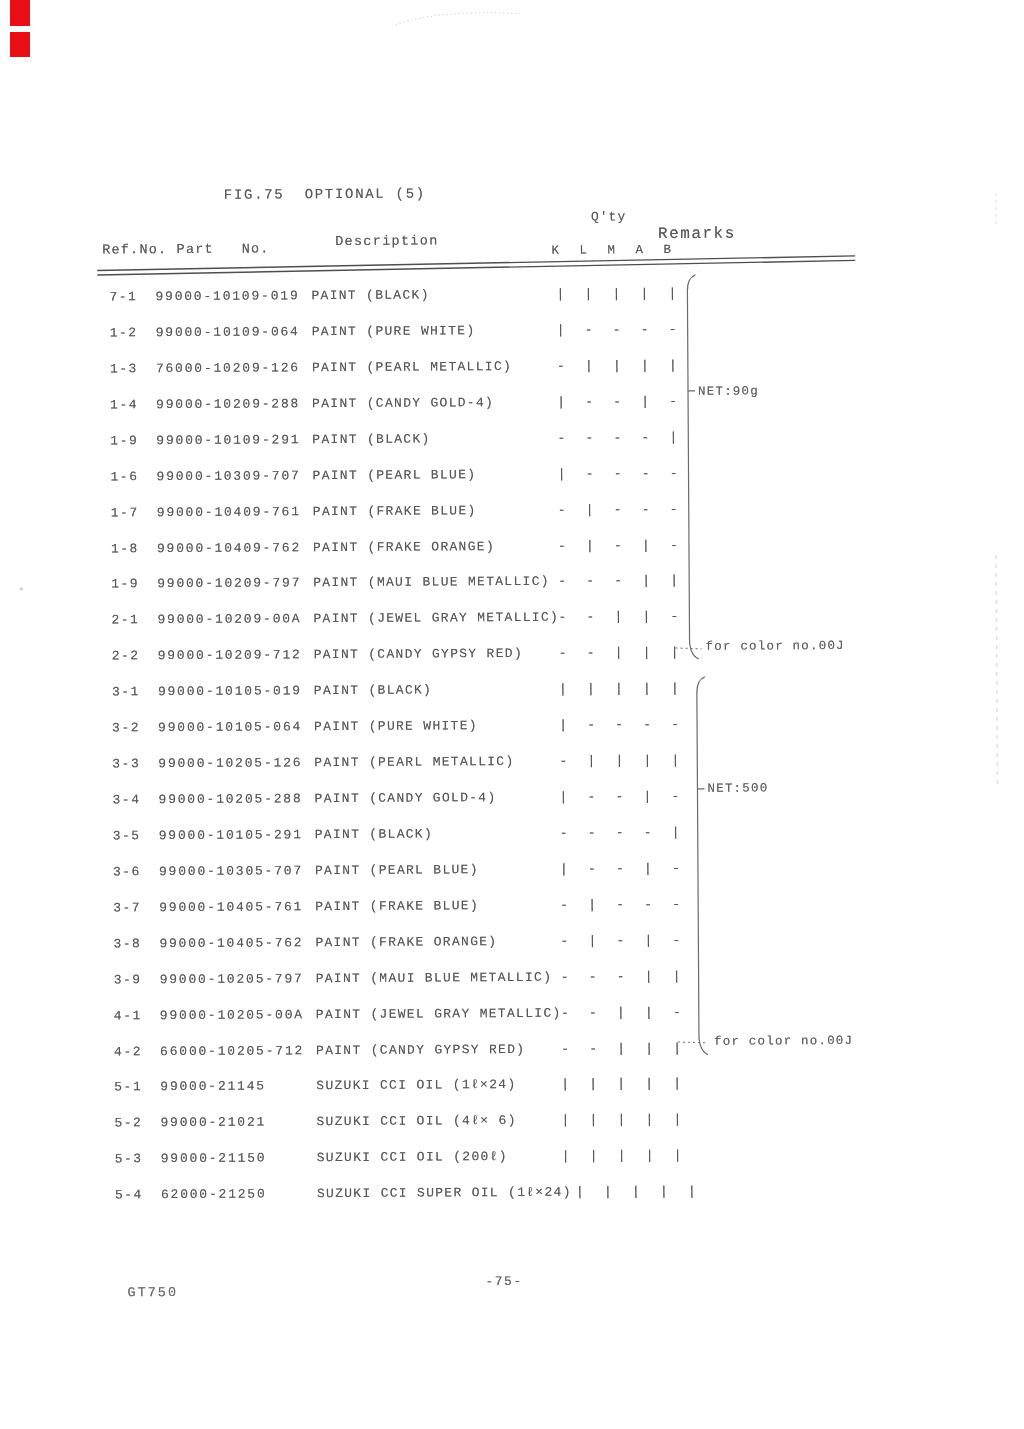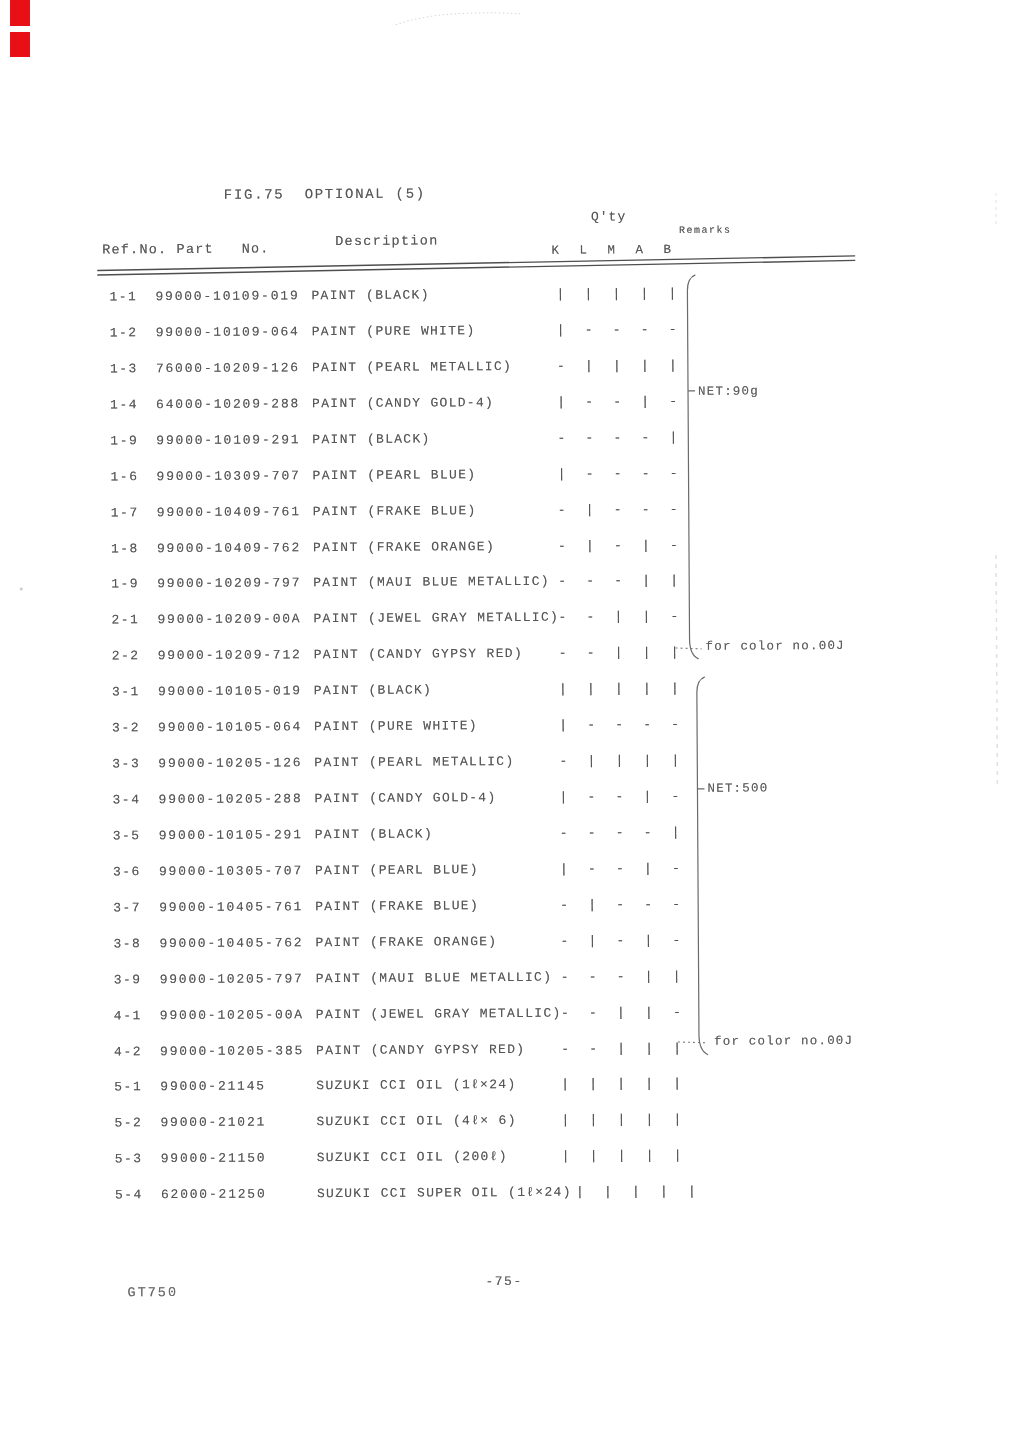--- a/index.html
+++ b/index.html
@@ -12,21 +12,21 @@
     position:absolute;left:0;top:0;width:1024px;height:1429px;
     transform:rotate(-0.35deg);
     color:#575757;
     text-shadow:0 0 0.5px rgba(87,87,87,.55);
   }
   .abs{position:absolute;white-space:pre;}
   .title{left:227px;top:185px;font-size:14px;letter-spacing:1.7px;}
   .hdr-refpart{left:105px;top:240px;font-size:13.5px;letter-spacing:1.2px;}
   .hdr-desc{left:338px;top:233px;font-size:13.5px;letter-spacing:1.3px;}
   .hdr-qty{left:594px;top:210px;font-size:13px;letter-spacing:1px;}
-  .hdr-remarks{left:682px;top:226px;font-size:10px;letter-spacing:1.5px;}
+  .hdr-remarks{left:661px;top:226px;font-size:16px;letter-spacing:1.5px;}
   .qcol{position:absolute;top:244px;width:14px;text-align:center;font-size:12.5px;}
   .row{position:absolute;left:0;width:1024px;height:18px;}
   .row span{position:absolute;top:0;font-size:13px;}
   .ref{left:112px;letter-spacing:1.5px;}
   .part{left:158px;letter-spacing:1.8px;}
   .desc{left:314px;letter-spacing:1.3px;}
   .q{width:14px;text-align:center;letter-spacing:0;color:#515151;}
   .annot{font-size:12.5px;letter-spacing:1.2px;color:#5d5d5d;}
   .footer-model{left:124px;top:1283px;font-size:13.5px;letter-spacing:2px;color:#6a6a6a;}
   .footer-page{left:482px;top:1274px;font-size:13px;letter-spacing:1.5px;color:#606060;}
@@ -69,21 +69,21 @@
   <div class="abs hdr-qty">Q'ty</div>
   <div class="abs hdr-remarks">Remarks</div>
   <span class="qcol" style="left:551px">K</span>
   <span class="qcol" style="left:579px">L</span>
   <span class="qcol" style="left:607px">M</span>
   <span class="qcol" style="left:635px">A</span>
   <span class="qcol" style="left:663px">B</span>
 
   <div id="table-rows">
       <div class="row" style="top: 287px;">
-    <span class="ref">1-1</span>
+    <span class="ref">7-1</span>
     <span class="part">99000-10109-019</span>
     <span class="desc">PAINT (BLACK)</span>
     <span class="q" style="left: 556px;">|</span>
     <span class="q" style="left: 584px;">|</span>
     <span class="q" style="left: 612px;">|</span>
     <span class="q" style="left: 640px;">|</span>
     <span class="q" style="left: 668px;">|</span>
   </div>
       <div class="row" style="top: 322.93px;">
     <span class="ref">1-2</span>
@@ -100,21 +100,21 @@
     <span class="part">76000-10209-126</span>
     <span class="desc">PAINT (PEARL METALLIC)</span>
     <span class="q" style="left: 556px;">-</span>
     <span class="q" style="left: 584px;">|</span>
     <span class="q" style="left: 612px;">|</span>
     <span class="q" style="left: 640px;">|</span>
     <span class="q" style="left: 668px;">|</span>
   </div>
       <div class="row" style="top: 394.79px;">
     <span class="ref">1-4</span>
-    <span class="part">64000-10209-288</span>
+    <span class="part">99000-10209-288</span>
     <span class="desc">PAINT (CANDY GOLD-4)</span>
     <span class="q" style="left: 556px;">|</span>
     <span class="q" style="left: 584px;">-</span>
     <span class="q" style="left: 612px;">-</span>
     <span class="q" style="left: 640px;">|</span>
     <span class="q" style="left: 668px;">-</span>
   </div>
       <div class="row" style="top: 430.72px;">
     <span class="ref">1-9</span>
     <span class="part">99000-10109-291</span>
@@ -280,21 +280,21 @@
     <span class="part">99000-10205-00A</span>
     <span class="desc">PAINT (JEWEL GRAY METALLIC)</span>
     <span class="q" style="left: 556px;">-</span>
     <span class="q" style="left: 584px;">-</span>
     <span class="q" style="left: 612px;">|</span>
     <span class="q" style="left: 640px;">|</span>
     <span class="q" style="left: 668px;">-</span>
   </div>
       <div class="row" style="top: 1041.53px;">
     <span class="ref">4-2</span>
-    <span class="part">99000-10205-385</span>
+    <span class="part">66000-10205-712</span>
     <span class="desc">PAINT (CANDY GYPSY RED)</span>
     <span class="q" style="left: 556px;">-</span>
     <span class="q" style="left: 584px;">-</span>
     <span class="q" style="left: 612px;">|</span>
     <span class="q" style="left: 640px;">|</span>
     <span class="q" style="left: 668px;">|</span>
   </div>
       <div class="row" style="top: 1077.46px;">
     <span class="ref">5-1</span>
     <span class="part">99000-21145</span>

